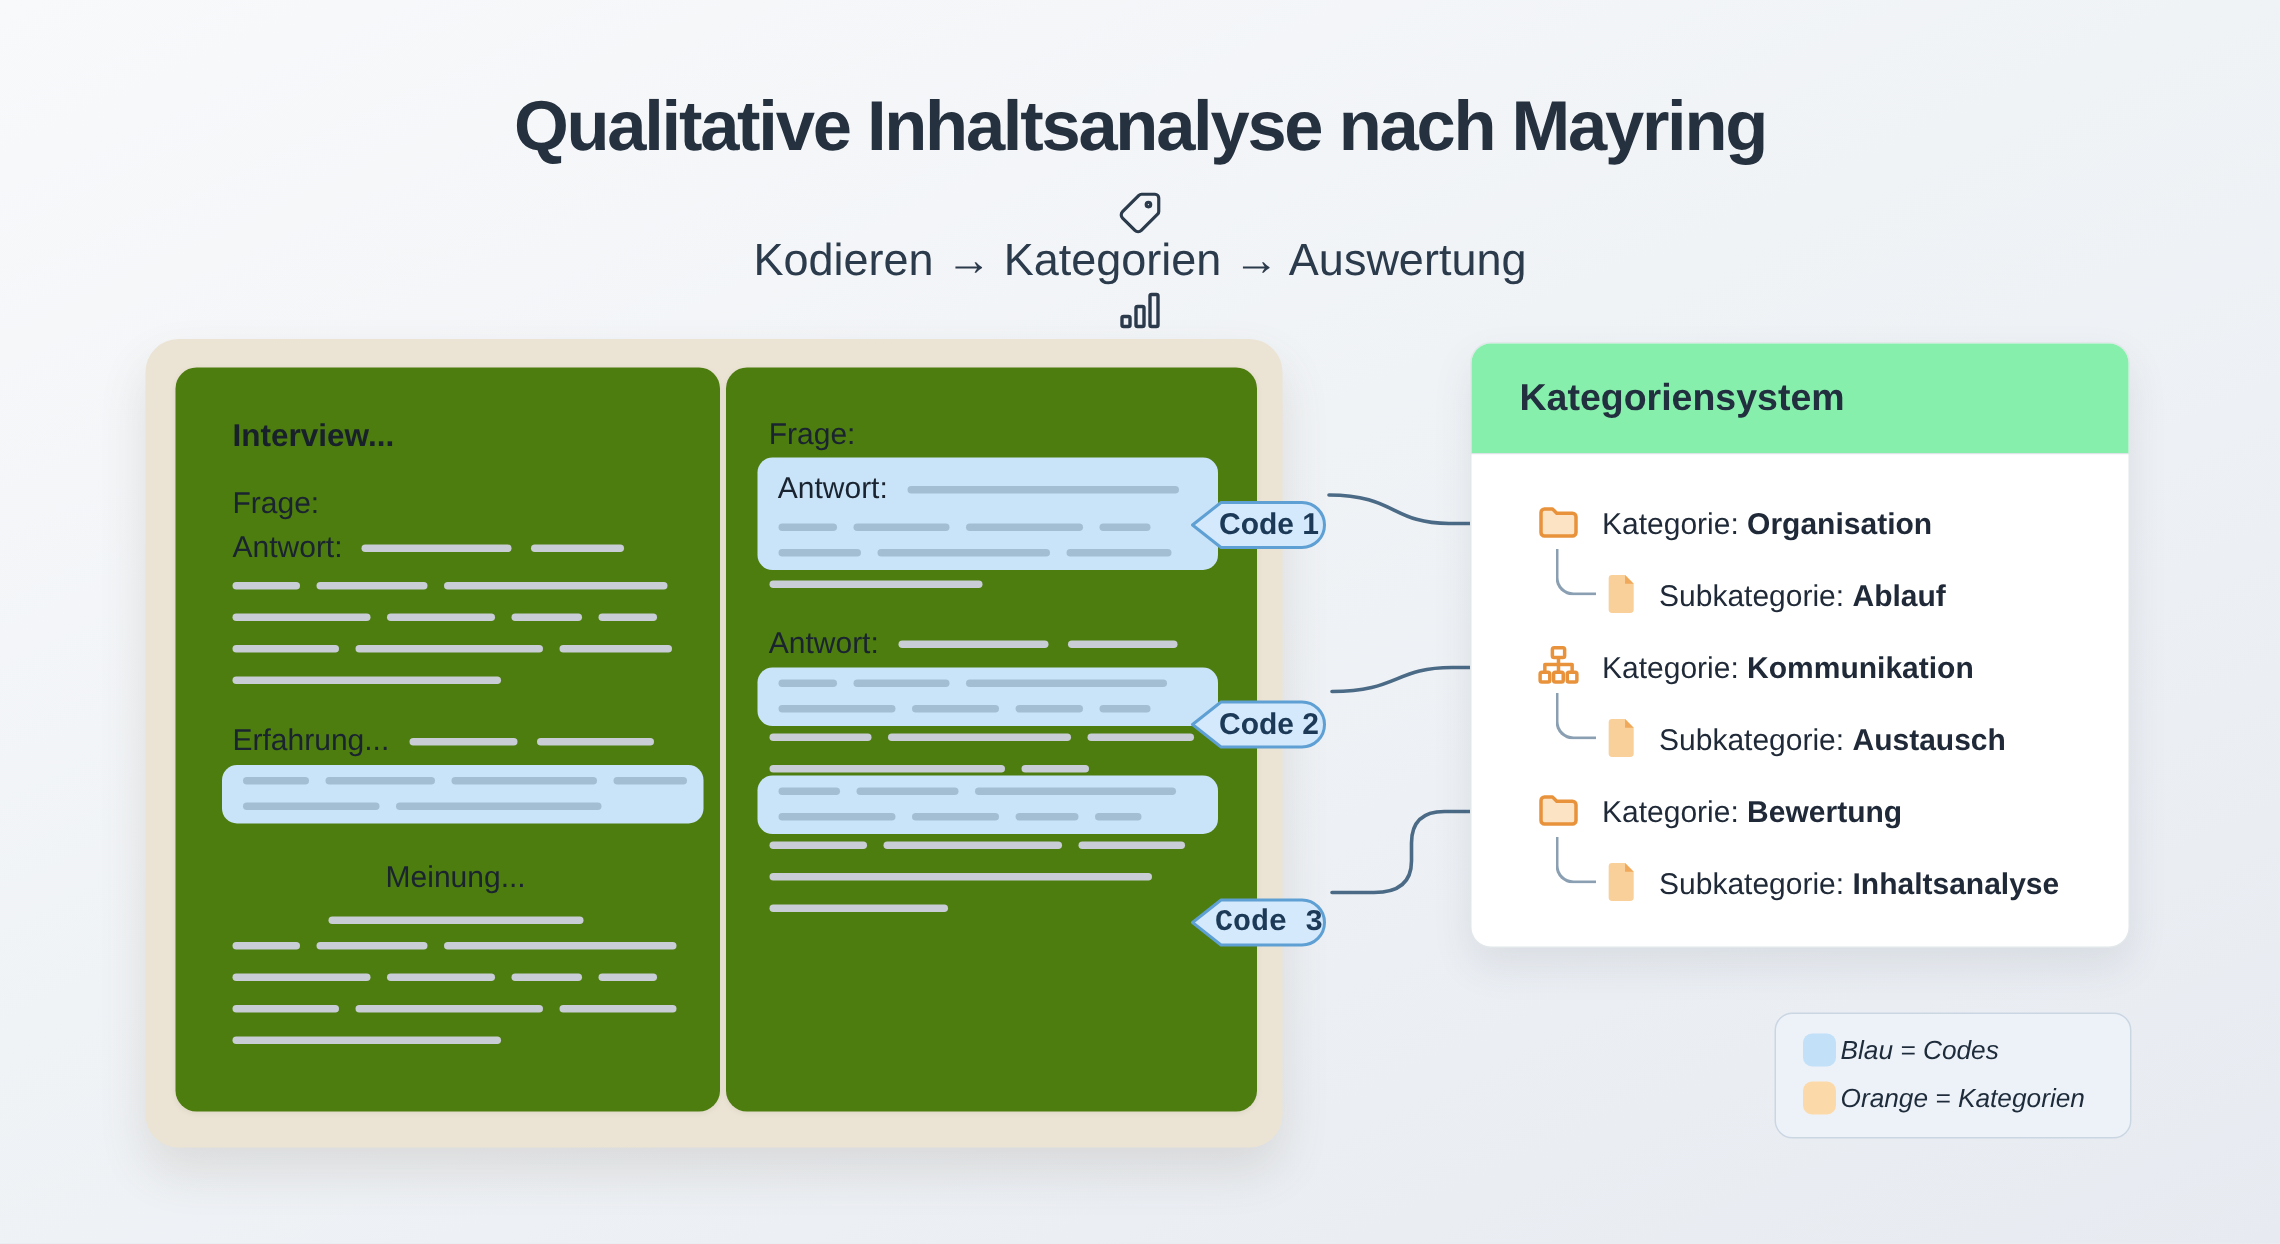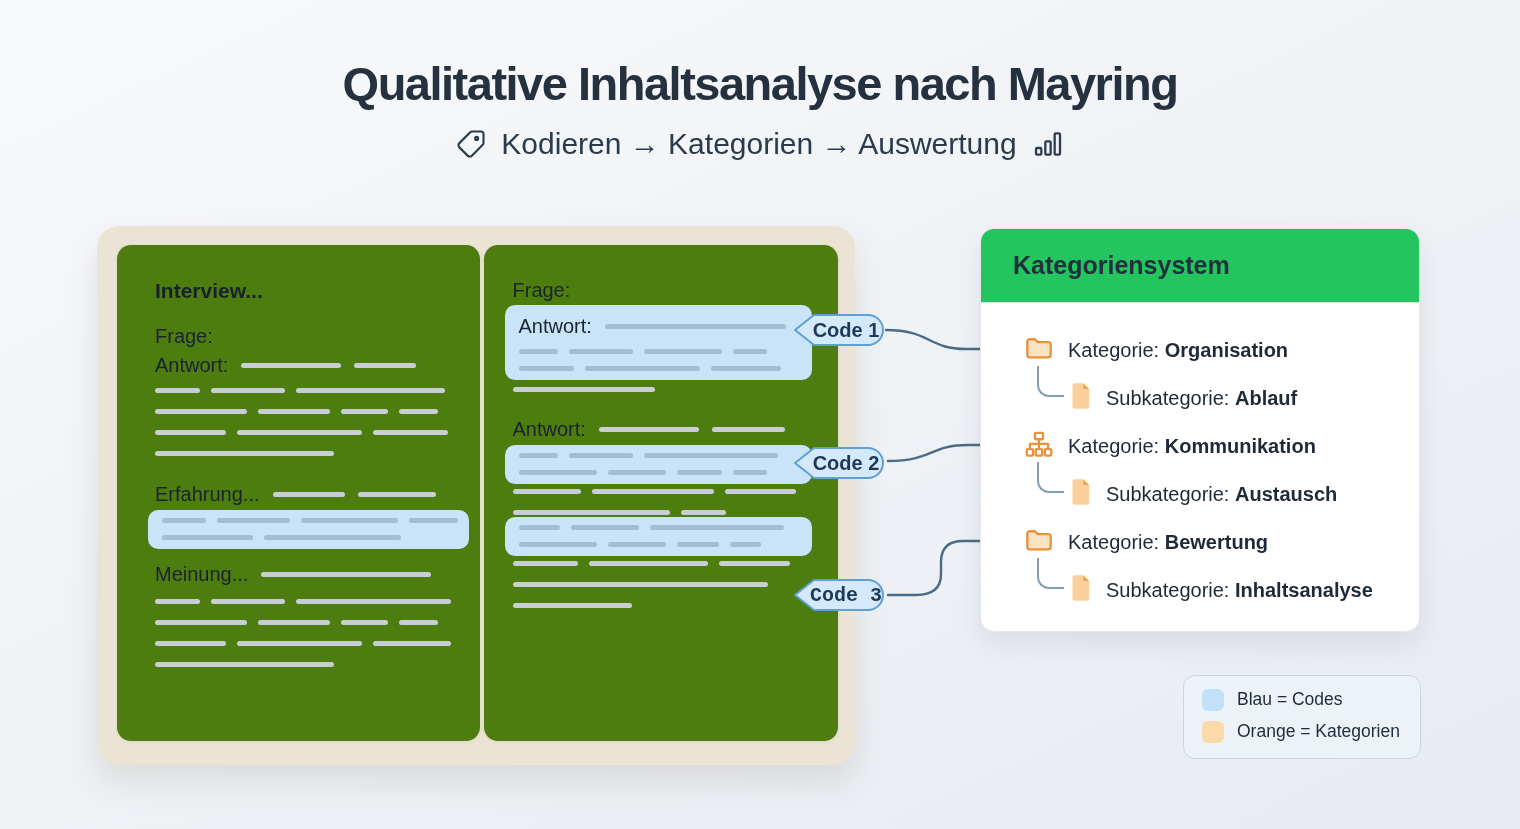--- a/index.html
+++ b/index.html
@@ -8,22 +8,22 @@
     position:relative; width:1520px; height:829px; overflow:hidden;
     background:linear-gradient(155deg,#f8f9fb 0%,#f0f3f6 45%,#e7ebf1 100%);
     padding-left:16px;
   }
   
   .header{ position:absolute; top:56px; left:0; width:100%; text-align:center; }
   .title{
     font-size:47px; font-weight:800; letter-spacing:-1.5px; color:#25313f;
   }
   .subtitle{
-    margin-top:16px; display:flex; justify-content:center; align-items:center; gap:15px;
-    font-size:30px; font-weight:500; color:#2b3b4c;
+    margin-top:16px; display:flex; justify-content:center; align-items:center; gap:0;
+    font-size:30px; font-weight:500; color:#2b3b4c;flex-direction:column;
   }
   .subtitle svg{ display:block; }
   
   .book{
     position:absolute; left:97px; top:226px; width:758px; height:539px;
     background:#ebe4d4; border-radius:22px;
     box-shadow:0 16px 32px rgba(96,86,64,.14);
   }
   .pages{ position:absolute; left:20px; top:19px; right:17px; bottom:24px; display:flex; gap:4px; }
   .page{
@@ -40,57 +40,57 @@
   .row + .row{ margin-top:16px; }
   .hl{
     background:var(--hl,#c9e4f8); border-radius:10px; padding:8px 14px 9px 14px;
   }
   .hl .bar{ background:#a3bdd2; }
   .hl .row + .row{ margin-top:12px; }
   .hl .pg-label + .row{ margin-top:10px; }
   .page-left .hl{ margin-left:-7px; margin-right:-16px; }
   .page-right .hl{ margin-left:-8px; margin-right:-2px; }
   
-  .badge{ position:absolute; width:96px; height:38px; }
+  .badge{ position:absolute; width:96px; height:38px;margin-top:20px; }
   .badge svg{ position:absolute; inset:0; }
   .badge span{
     position:absolute; left:16px; right:4px; top:0; bottom:0;
     display:flex; align-items:center; justify-content:center;
     font-size:20px; font-weight:700; color:#1c3a57;
   }
   
   .overlay{ position:absolute; left:0; top:0; pointer-events:none; }
   
   .panel{
     position:absolute; left:980px; top:228px; width:440px; height:404px;
     background:#ffffff; border:1px solid #e2e7ea; border-radius:14px;
     box-shadow:0 12px 26px rgba(55,70,90,.10);
   }
   .panel-header{
-    height:74px; background:#22c55e; border-bottom:1.5px solid #dde4e7;
+    height:74px; background:#86efac; border-bottom:1.5px solid #dde4e7;
     border-radius:13px 13px 0 0; display:flex; align-items:center; padding-left:32px;
   }
   .panel-title{ font-size:25px; font-weight:700; color:#222f3e; }
   .panel-body{ padding:30px 24px 0 44px; }
   .cat-main{ display:flex; align-items:center; height:34px; margin-bottom:14px; gap:15px; }
   .cat-sub{ display:flex; align-items:center; height:34px; margin-bottom:14px; gap:14px; margin-left:44px; position:relative;margin-top:12px; }
   .cat-text{ font-size:20px; color:#1f2937; white-space:nowrap; }
   .cat-text b{ font-weight:700; }
   .elbow{
     position:absolute; left:-32px; top:-15px; width:27px; height:31px;
     border-left:2.5px solid #8aa0b2; border-bottom:2.5px solid #8aa0b2;
     border-bottom-left-radius:12px;
   }
   
   .legend{
     position:absolute; left:1183px; top:675px; width:238px; height:84px;
     background:#edf2f8; border:1.5px solid #cbd6e3; border-radius:12px;
     padding:13px 18px; display:flex; flex-direction:column; gap:10px;
   }
-  .legend-row{ display:flex; gap:13px; }
+  .legend-row{ display:flex; align-items:center; gap:3px;font-style:italic; }
   .swatch{ width:22px; height:22px; border-radius:6px; flex:0 0 auto; }
   .legend-text{ font-size:17.5px; font-weight:500; color:#1e2b3a; }
 </style>
 </head>
 <body>
 
 <div class="stage">
 
   <div class="header">
     <div class="title">Qualitative Inhaltsanalyse nach Mayring</div>
@@ -155,21 +155,21 @@
               <div class="bar" style="flex-basis: 15%;"></div>
               <div class="bar" style="flex-basis: 25%;"></div>
               <div class="bar" style="flex-basis: 33%;"></div>
               <div class="bar" style="flex-basis: 17%;"></div>
             </div>
             <div class="row">
               <div class="bar" style="flex-basis: 31%;"></div>
               <div class="bar" style="flex-basis: 47%;"></div>
             </div>
           </div>
-          <div class="pg-label" style="margin-top: 12px;">
+          <div class="pg-label" style="margin-top: 23px; flex-direction: column;">
             <span>Meinung...</span>
             <div class="bar" style="width: 170px;"></div>
           </div>
           <div style="margin-top: 12px;">
             <div class="row">
               <div class="bar" style="flex-basis: 15%;"></div>
               <div class="bar" style="flex-basis: 25%;"></div>
               <div class="bar" style="flex-basis: 52%;"></div>
             </div>
             <div class="row">

